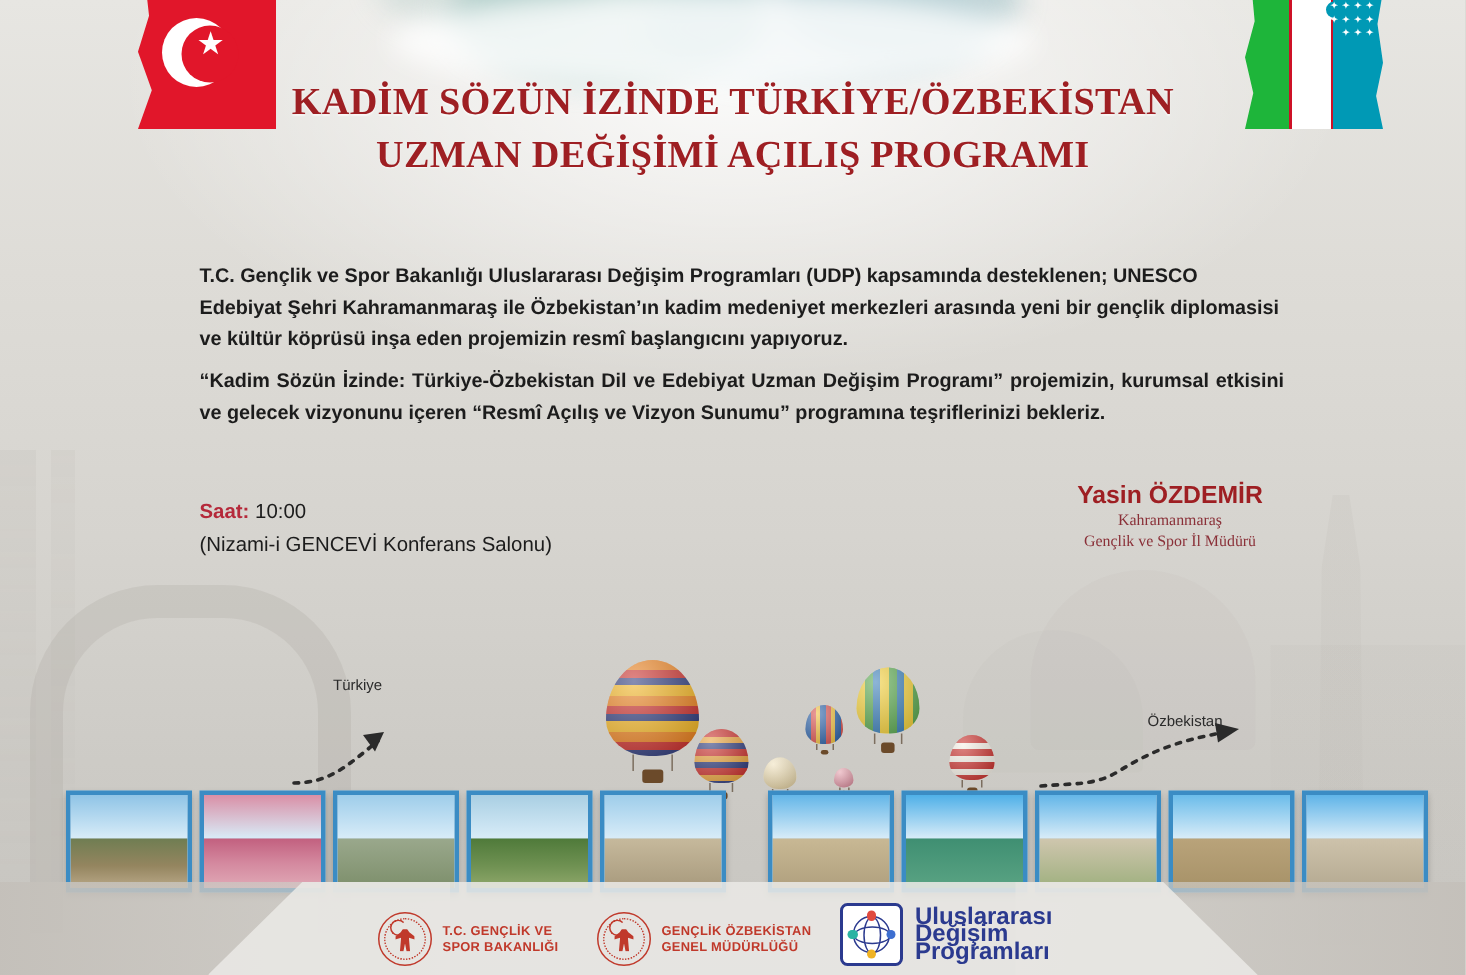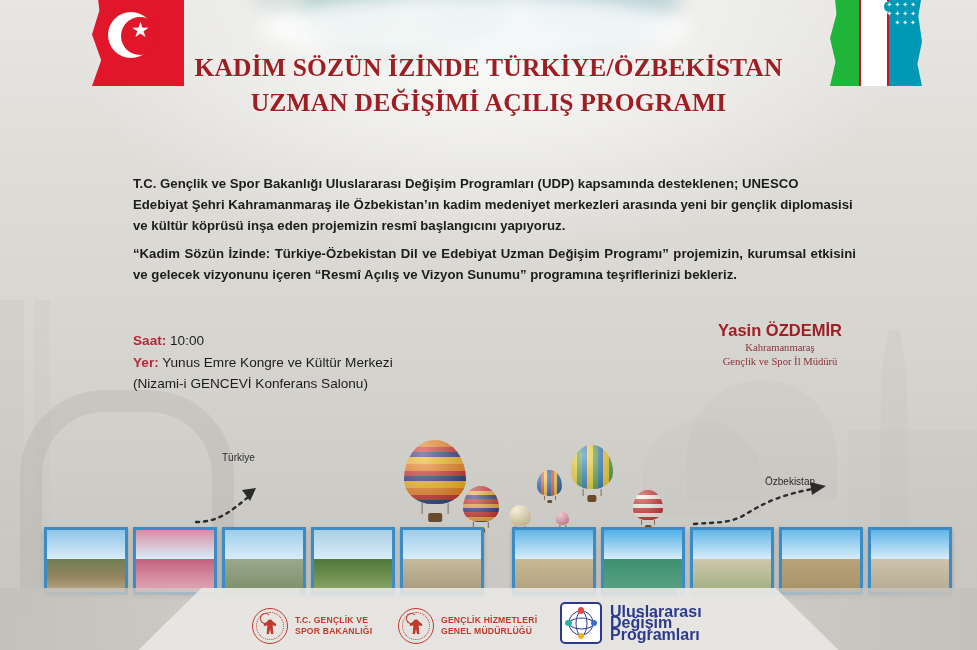--- a/index.html
+++ b/index.html
@@ -186,24 +186,20 @@
   </div>
 
   <div class="para" id="p2">“Kadim Sözün İzinde: Türkiye-Özbekistan Dil ve Edebiyat Uzman Değişim Programı” projemizin, kurumsal etkisini ve gelecek vizyonunu içeren “Resmî Açılış ve Vizyon Sunumu” programına teşriflerinizi bekleriz.</div>
   <div class="para" id="p1">T.C. Gençlik ve Spor Bakanlığı Uluslararası Değişim Programları (UDP) kapsamında desteklenen; UNESCO Edebiyat Şehri Kahramanmaraş ile Özbekistan’ın kadim medeniyet merkezleri arasında yeni bir gençlik diplomasisi ve kültür köprüsü inşa eden projemizin resmî başlangıcını yapıyoruz.</div>
 
   <div id="details">
     <div>
       <span class="lbl">Saat:</span>
       <span>10:00</span>
     </div>
-    <div>
-      <span class="lbl">Yer:</span>
-      <span>Yunus Emre Kongre ve Kültür Merkezi</span>
-    </div>
     <div>(Nizami-i GENCEVİ Konferans Salonu)</div>
   </div>
 
   <div id="sign">
     <div class="name">Yasin ÖZDEMİR</div>
     <div class="sub">Kahramanmaraş</div>
     <div class="sub">Gençlik ve Spor İl Müdürü</div>
   </div>
 
   <div class="clabel" id="lbl-tr">Türkiye</div>
@@ -316,21 +312,21 @@
         <div>SPOR BAKANLIĞI</div>
       </div>
     </div>
 
     <div class="logo" id="logo2">
       <div class="emblem">
         <div class="cr"></div>
         <div class="fig"></div>
       </div>
       <div class="ltext">
-        <div>GENÇLİK HİZMETLERİ</div>
+        <div>GENÇLİK ÖZBEKİSTAN</div>
         <div>GENEL MÜDÜRLÜĞÜ</div>
       </div>
     </div>
 
     <div class="logo" id="logo3">
       <div class="udp-mark">
         <div class="ring"></div>
         <div class="dotc" style="background:#e04a3f;left:15.5px;top:3px;"></div>
         <div class="dotc" style="background:#2bb3a3;left:3px;top:15.5px;"></div>
         <div class="dotc" style="background:#3d6fd0;right:3px;top:15.5px;"></div>

